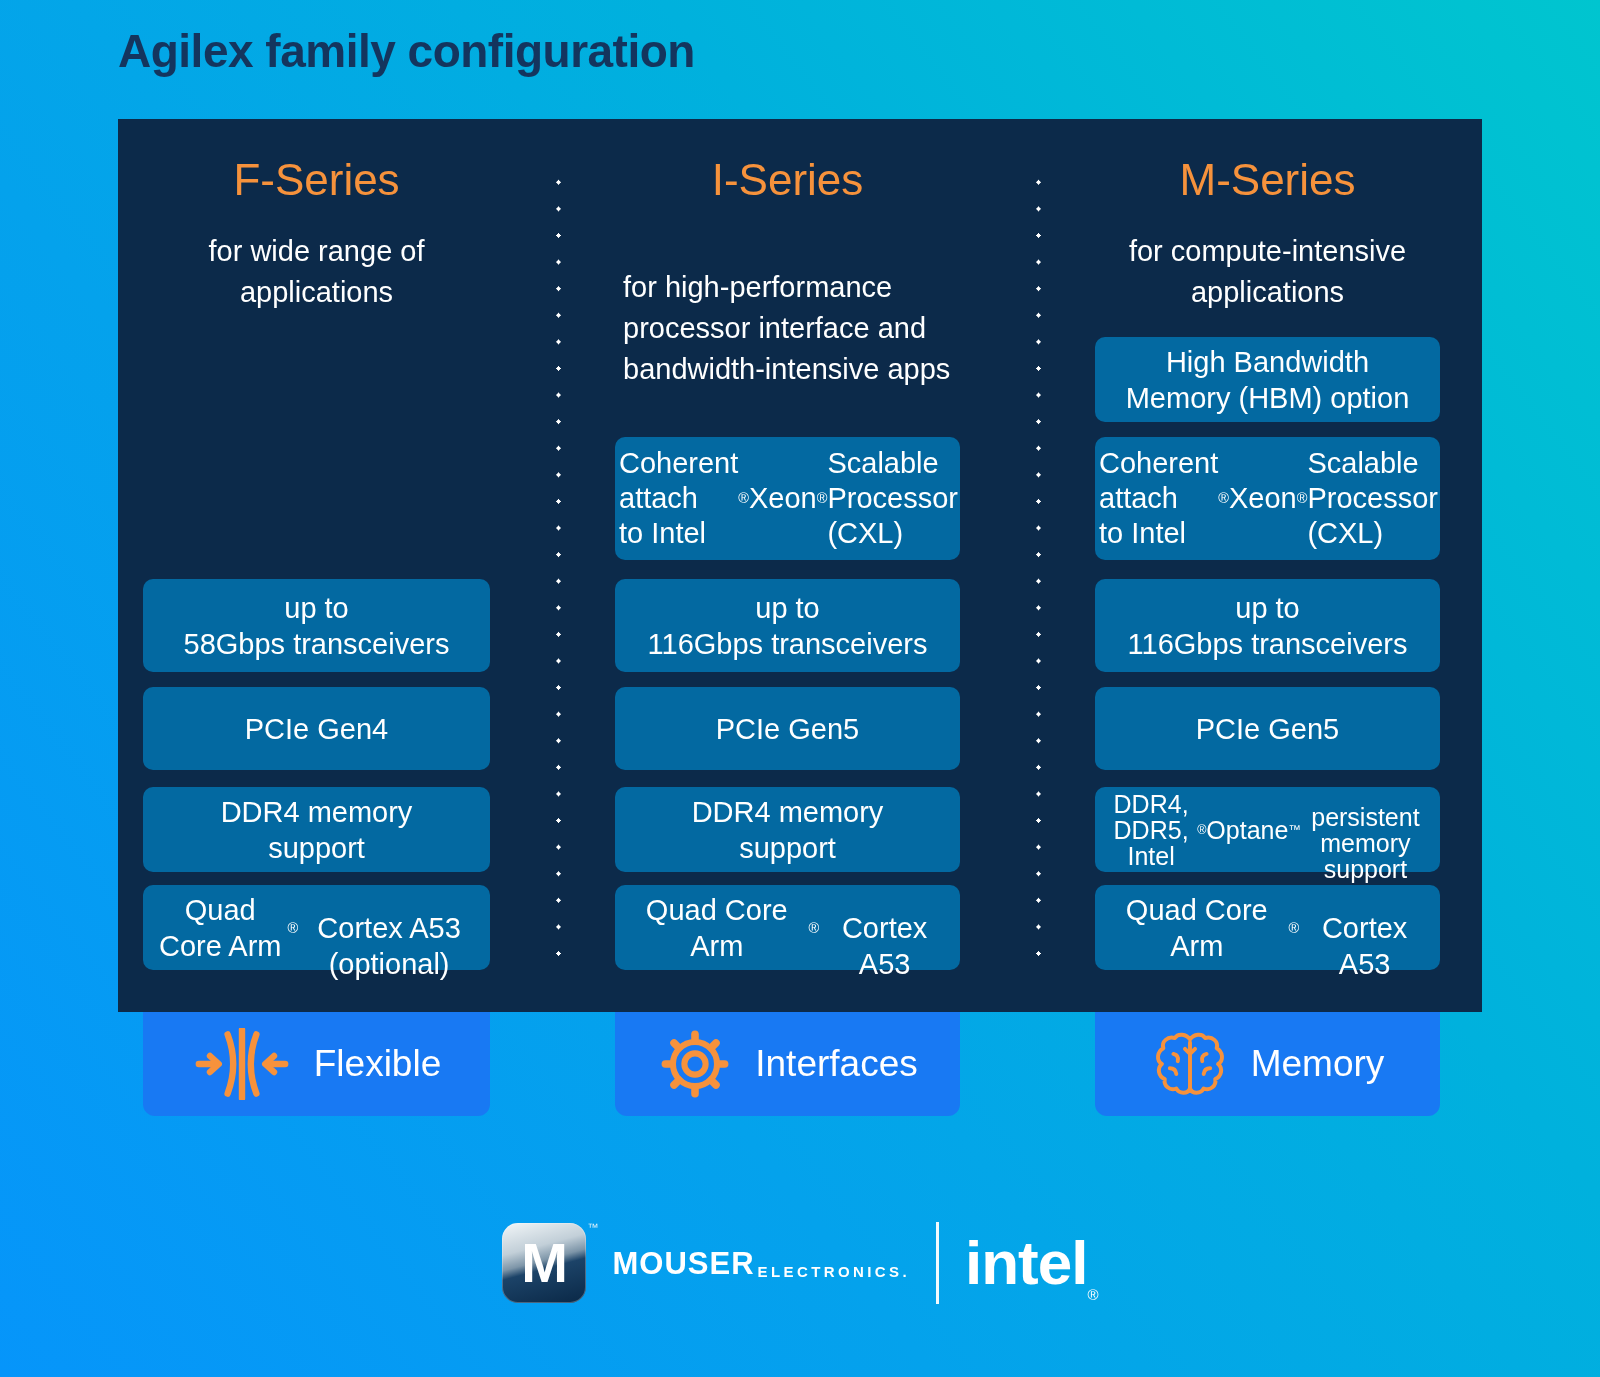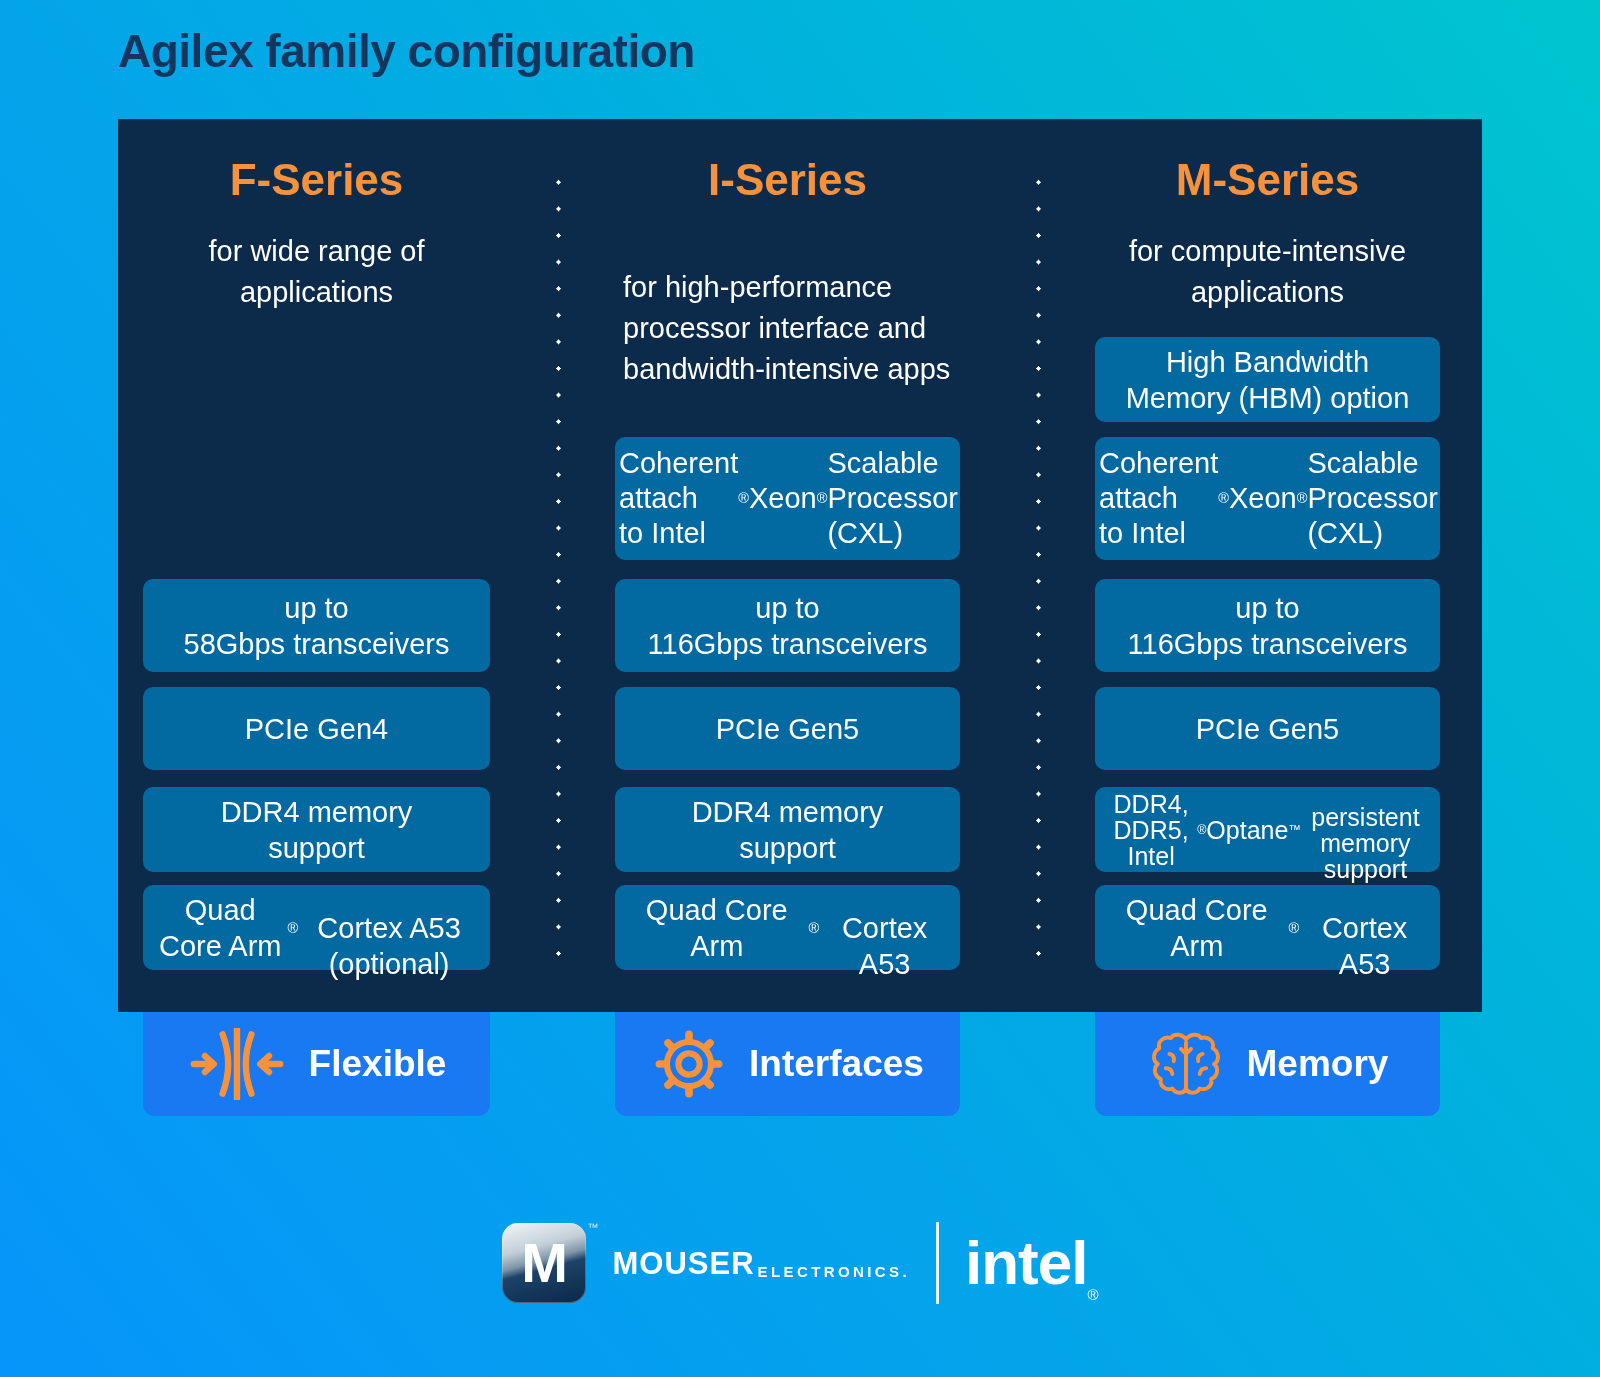--- a/index.html
+++ b/index.html
@@ -15,21 +15,21 @@
   .panel{
     position:absolute;left:118px;top:119px;width:1364px;height:893px;
     background:#0c2a4a;
   }
   .col{position:absolute;top:0;height:100%;}
   .col-f{left:25px;width:347px;}
   .col-i{left:497px;width:345px;}
   .col-m{left:977px;width:345px;}
   .series-name{
     position:absolute;top:36px;left:0;width:100%;text-align:center;
-    font-size:44px;font-weight:bold;color:#f6923c;
+    font-size:44px;font-weight:normal;color:#f6923c;
   }
   .series-desc{
     position:absolute;top:112px;left:0;width:100%;
     font-size:29px;line-height:41px;color:#ffffff;
     white-space:pre-line;text-align:center;
   }
   .series-desc.left{text-align:left;padding-left:8px;box-sizing:border-box;margin-top:36px;}
   .box{
     position:absolute;left:0;width:100%;box-sizing:border-box;
     background:#0369a1;border-radius:10px;color:#ffffff;
@@ -54,21 +54,21 @@
   .dots-1{left:438px;}
   .dots-2{left:918px;}
   .banner{
     position:absolute;top:1012px;height:104px;
     background:#1879f3;border-radius:0 0 12px 12px;
     display:flex;align-items:center;justify-content:center;gap:22px;
   }
   .banner-f{left:143px;width:347px;}
   .banner-i{left:615px;width:345px;}
   .banner-m{left:1095px;width:345px;}
-  .banner-label{font-size:37px;font-weight:bold;color:#ffffff;}
+  .banner-label{font-size:37px;font-weight:normal;color:#ffffff;}
   .banner svg{display:block;}
   .footer{
     position:absolute;left:0;top:1222px;width:100%;
     display:flex;align-items:center;justify-content:center;gap:26px;
   }
   .m-badge{
     position:relative;width:84px;height:80px;border-radius:16px;
     background:linear-gradient(165deg,#f2f6f8 0%,#c2cfd8 32%,#7d95a8 47%,#1c4368 56%,#0a2846 100%);
     display:flex;align-items:center;justify-content:center;
     box-shadow:inset 0 0 0 1px rgba(255,255,255,0.25);

